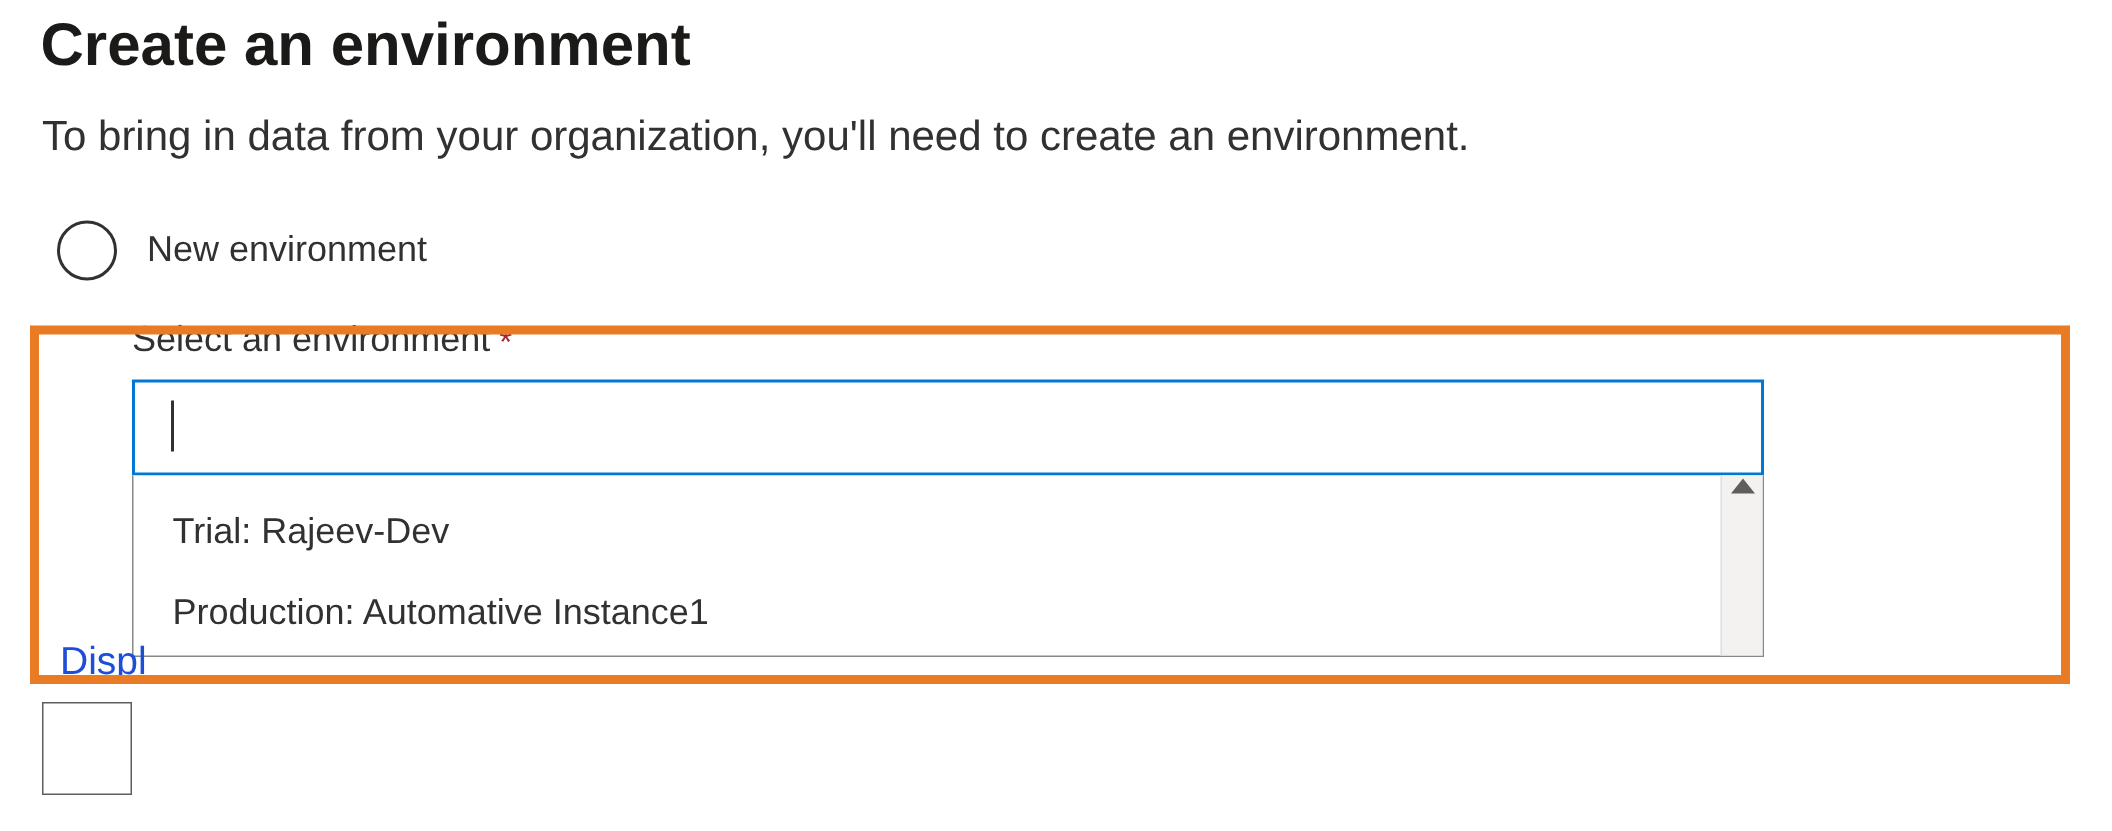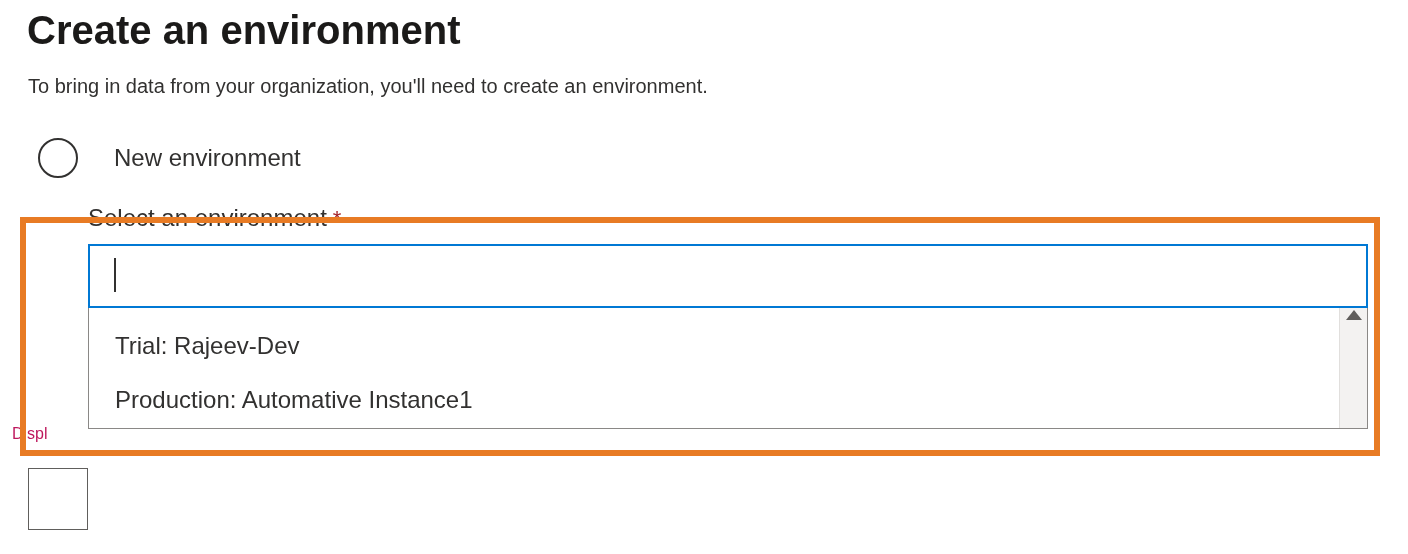--- a/index.html
+++ b/index.html
@@ -12,32 +12,32 @@
       overflow: hidden;
       position: relative;
     }
     .page-title {
       font-size: 40px;
       font-weight: 600;
       color: #1b1a19;
       padding: 8px 28px 0 27px;
     }
     .page-subtitle {
-      font-size: 20px;
+      font-size: 28px;
       font-weight: 400;
       color: #323130;
       padding: 22px 28px 0 28px;
     }
     .radio-group {
       padding: 40px 28px 0 38px;
     }
     .radio-row {
       display: flex;
       align-items: center;
-      gap: 36px;
+      gap: 20px;
       margin-bottom: 0;
     }
     .radio-outer {
       width: 40px;
       height: 40px;
       border: 2px solid #323130;
       border-radius: 50%;
       display: flex;
       align-items: center;
       justify-content: center;
@@ -84,21 +84,21 @@
       font-size: 24px;
       color: #323130;
       margin-bottom: 12px;
     }
     .required-star {
       color: #a4262c;
       font-size: 22px;
     }
     .combo-wrap {
       position: relative;
-      width: 1280px;
+      width: 1088px;
     }
     .combo-input {
       width: 100%;
       height: 64px;
       border: 2px solid #0078d4;
       font-size: 22px;
       padding: 0 50px 0 26px;
       outline: none;
       color: #323130;
       background: #fff;
@@ -143,24 +143,24 @@
       top: 2px;
       left: 50%;
       transform: translateX(-50%);
       width: 0; height: 0;
       border-left: 8px solid transparent;
       border-right: 8px solid transparent;
       border-bottom: 10px solid #605e5c;
     }
     .display-label {
       position: absolute;
-      left: 12px;
+      left: 40px;
       top: 425px;
-      font-size: 16px;
-      color: #be185d;
+      font-size: 26px;
+      color: #1d4ed8;
       z-index: 0;
     }
     .display-input-stub {
       position: absolute;
       left: 28px;
       top: 468px;
       width: 60px;
       height: 62px;
       border: 1px solid #605e5c;
       background: #fff;

